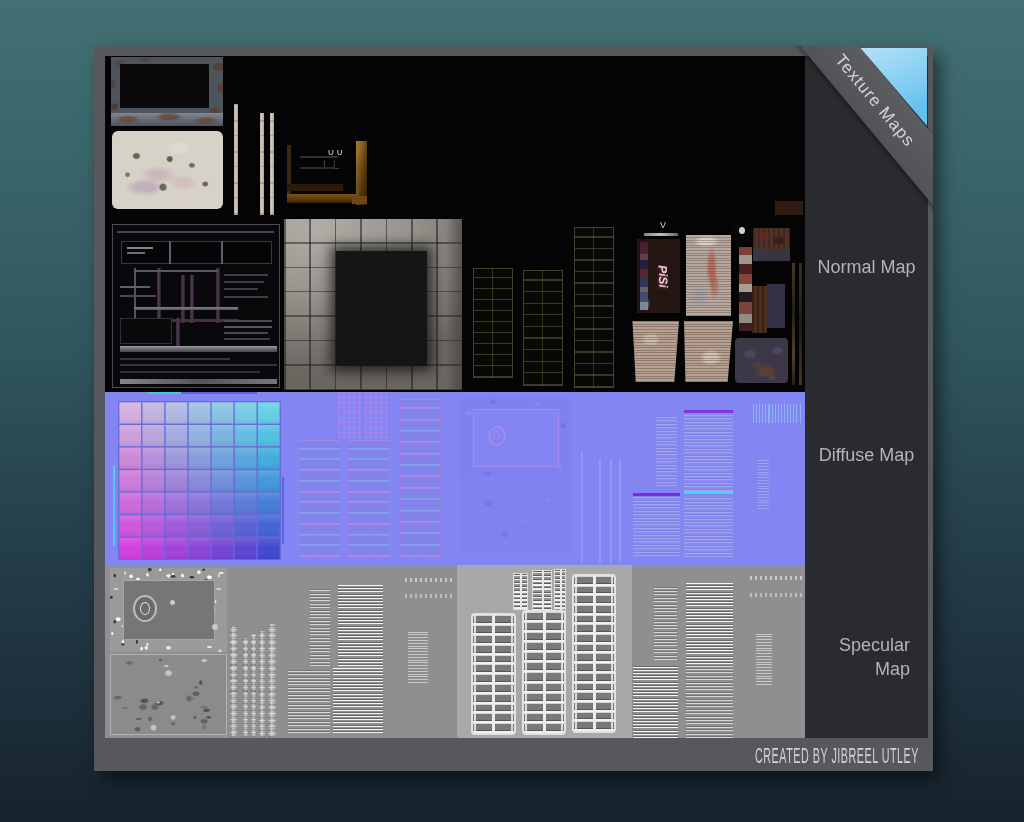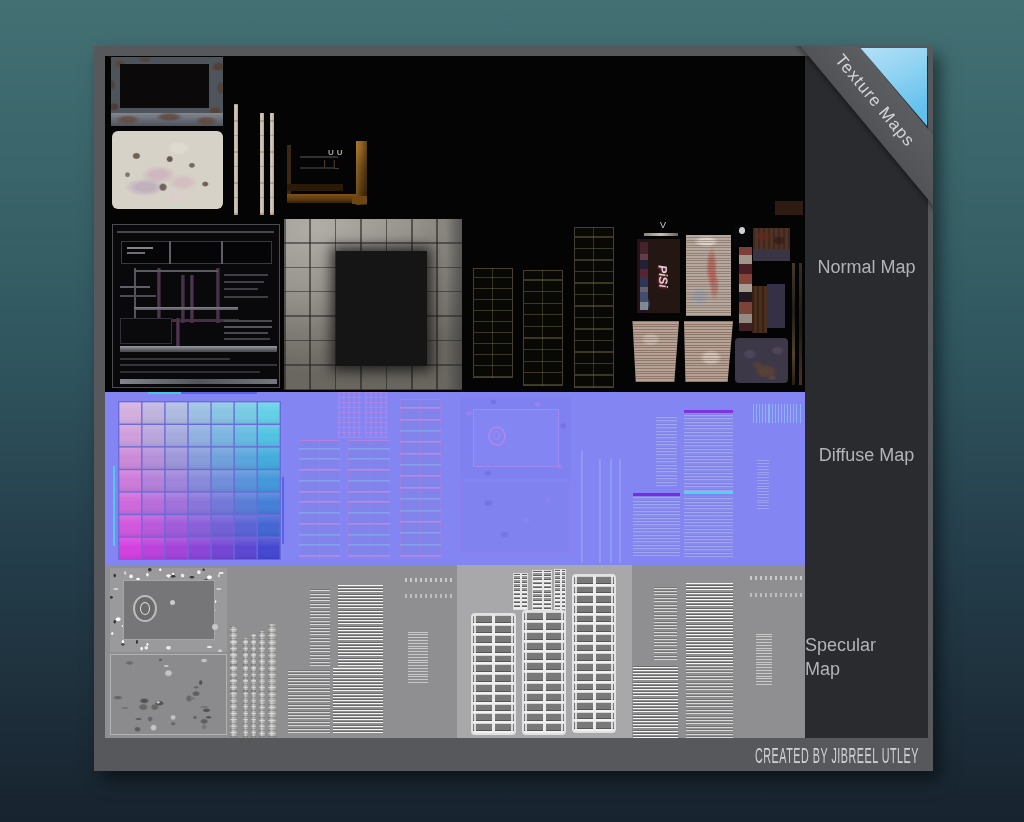--- a/index.html
+++ b/index.html
@@ -265,21 +265,21 @@
     <div style="position:absolute;left:611px;top:576px;width:2px;height:155px;background:rgba(236,236,236,.85)"></div>
     <div style="position:absolute;left:654px;top:585px;width:23px;height:75px;background-image:repeating-linear-gradient(0deg,rgba(240,240,240,.75) 0 1px,rgba(95,95,95,.55) 1px 2px,transparent 2px 3.4px)"></div>
     <div style="position:absolute;left:686px;top:583px;width:47px;height:81px;background-image:repeating-linear-gradient(0deg,rgba(255,255,255,.9) 0 1px,rgba(80,80,80,.6) 1px 2px,transparent 2px 3.2px)"></div>
     <div style="position:absolute;left:633px;top:665px;width:45px;height:73px;background-image:repeating-linear-gradient(0deg,rgba(255,255,255,.9) 0 1px,rgba(80,80,80,.6) 1px 2px,transparent 2px 3.2px)"></div>
     <div style="position:absolute;left:686px;top:665px;width:47px;height:73px;background-image:repeating-linear-gradient(0deg,rgba(240,240,240,.75) 0 1px,rgba(95,95,95,.55) 1px 2px,transparent 2px 3.4px)"></div>
     <div style="position:absolute;left:756px;top:632px;width:16px;height:53px;background-image:repeating-linear-gradient(0deg,#c8c8c8 0 1px,transparent 1px 2.8px)"></div>
     <div style="position:absolute;left:750px;top:576px;width:52px;height:4px;background-image:repeating-linear-gradient(90deg,rgba(210,210,210,.85) 0 2px,transparent 2px 5px)"></div>
     <div style="position:absolute;left:750px;top:593px;width:52px;height:4px;background-image:repeating-linear-gradient(90deg,rgba(200,200,200,.8) 0 2px,transparent 2px 5px)"></div>
     <div style="position:absolute;top:255px;color:#b2b4b7;font-size:18px;text-align:center;left:805px;width:123px;height:24px;line-height:24px">Normal Map</div>
     <div style="position:absolute;top:443px;color:#b2b4b7;font-size:18px;text-align:center;left:805px;width:123px;height:24px;line-height:24px">Diffuse Map</div>
-    <div style="position:absolute;top:633px;color:#b2b4b7;font-size:18px;text-align:left;left:805px;width:105px;height:24px;line-height:24px">Specular Map</div>
+    <div style="position:absolute;top:633px;color:#b2b4b7;font-size:18px;text-align:right;left:805px;width:105px;height:24px;line-height:24px">Specular Map</div>
     <div style="position:absolute;left:94px;top:46px;width:839px;height:725px;overflow:hidden;pointer-events:none">
       <div style="position:absolute;left:650.75px;top:31.5px;width:260px;height:45px;background:linear-gradient(180deg,#5c5d61,#525357);transform:rotate(50.2deg);box-shadow:0 2px 5px rgba(0,0,0,.4);color:#d4d6d9;font-size:17px;letter-spacing:1px;text-align:center;line-height:45px">Texture Maps</div>
       <svg style="position:absolute;left:0;top:0" width="839" height="725">
         <defs>
           <linearGradient id="bt" x1="0" y1="0" x2="0.4" y2="1">
             <stop offset="0" stop-color="#b4e0f6"></stop>
             <stop offset="0.5" stop-color="#8ed2f2"></stop>
             <stop offset="1" stop-color="#62c0ee"></stop>
           </linearGradient>
         </defs>

